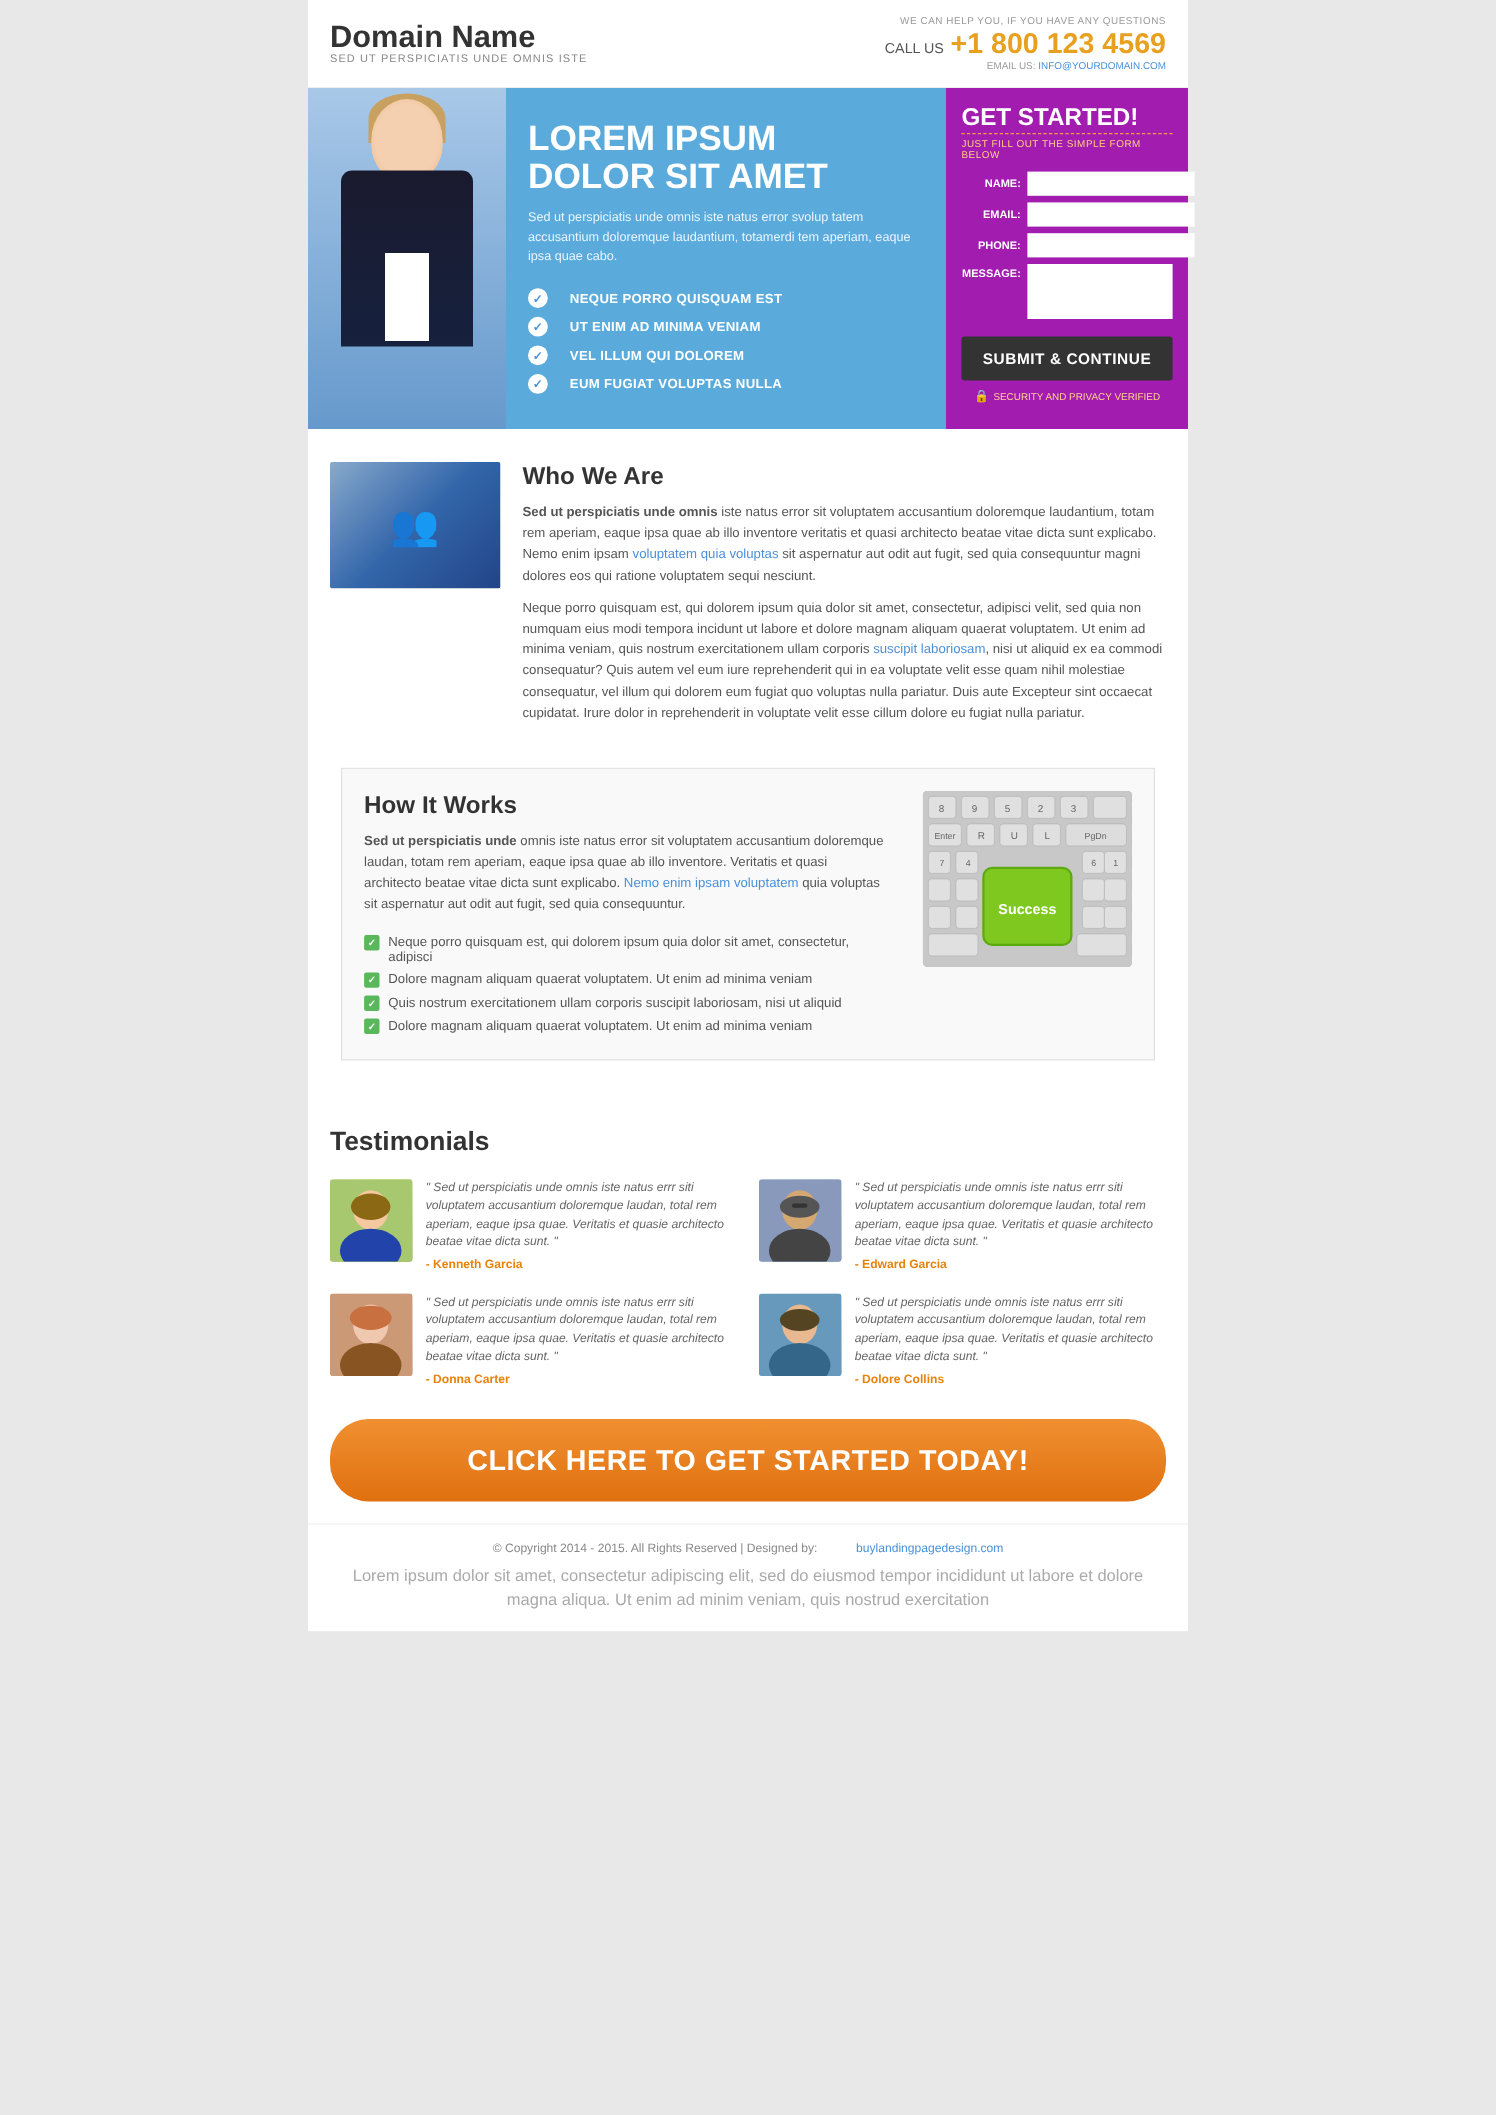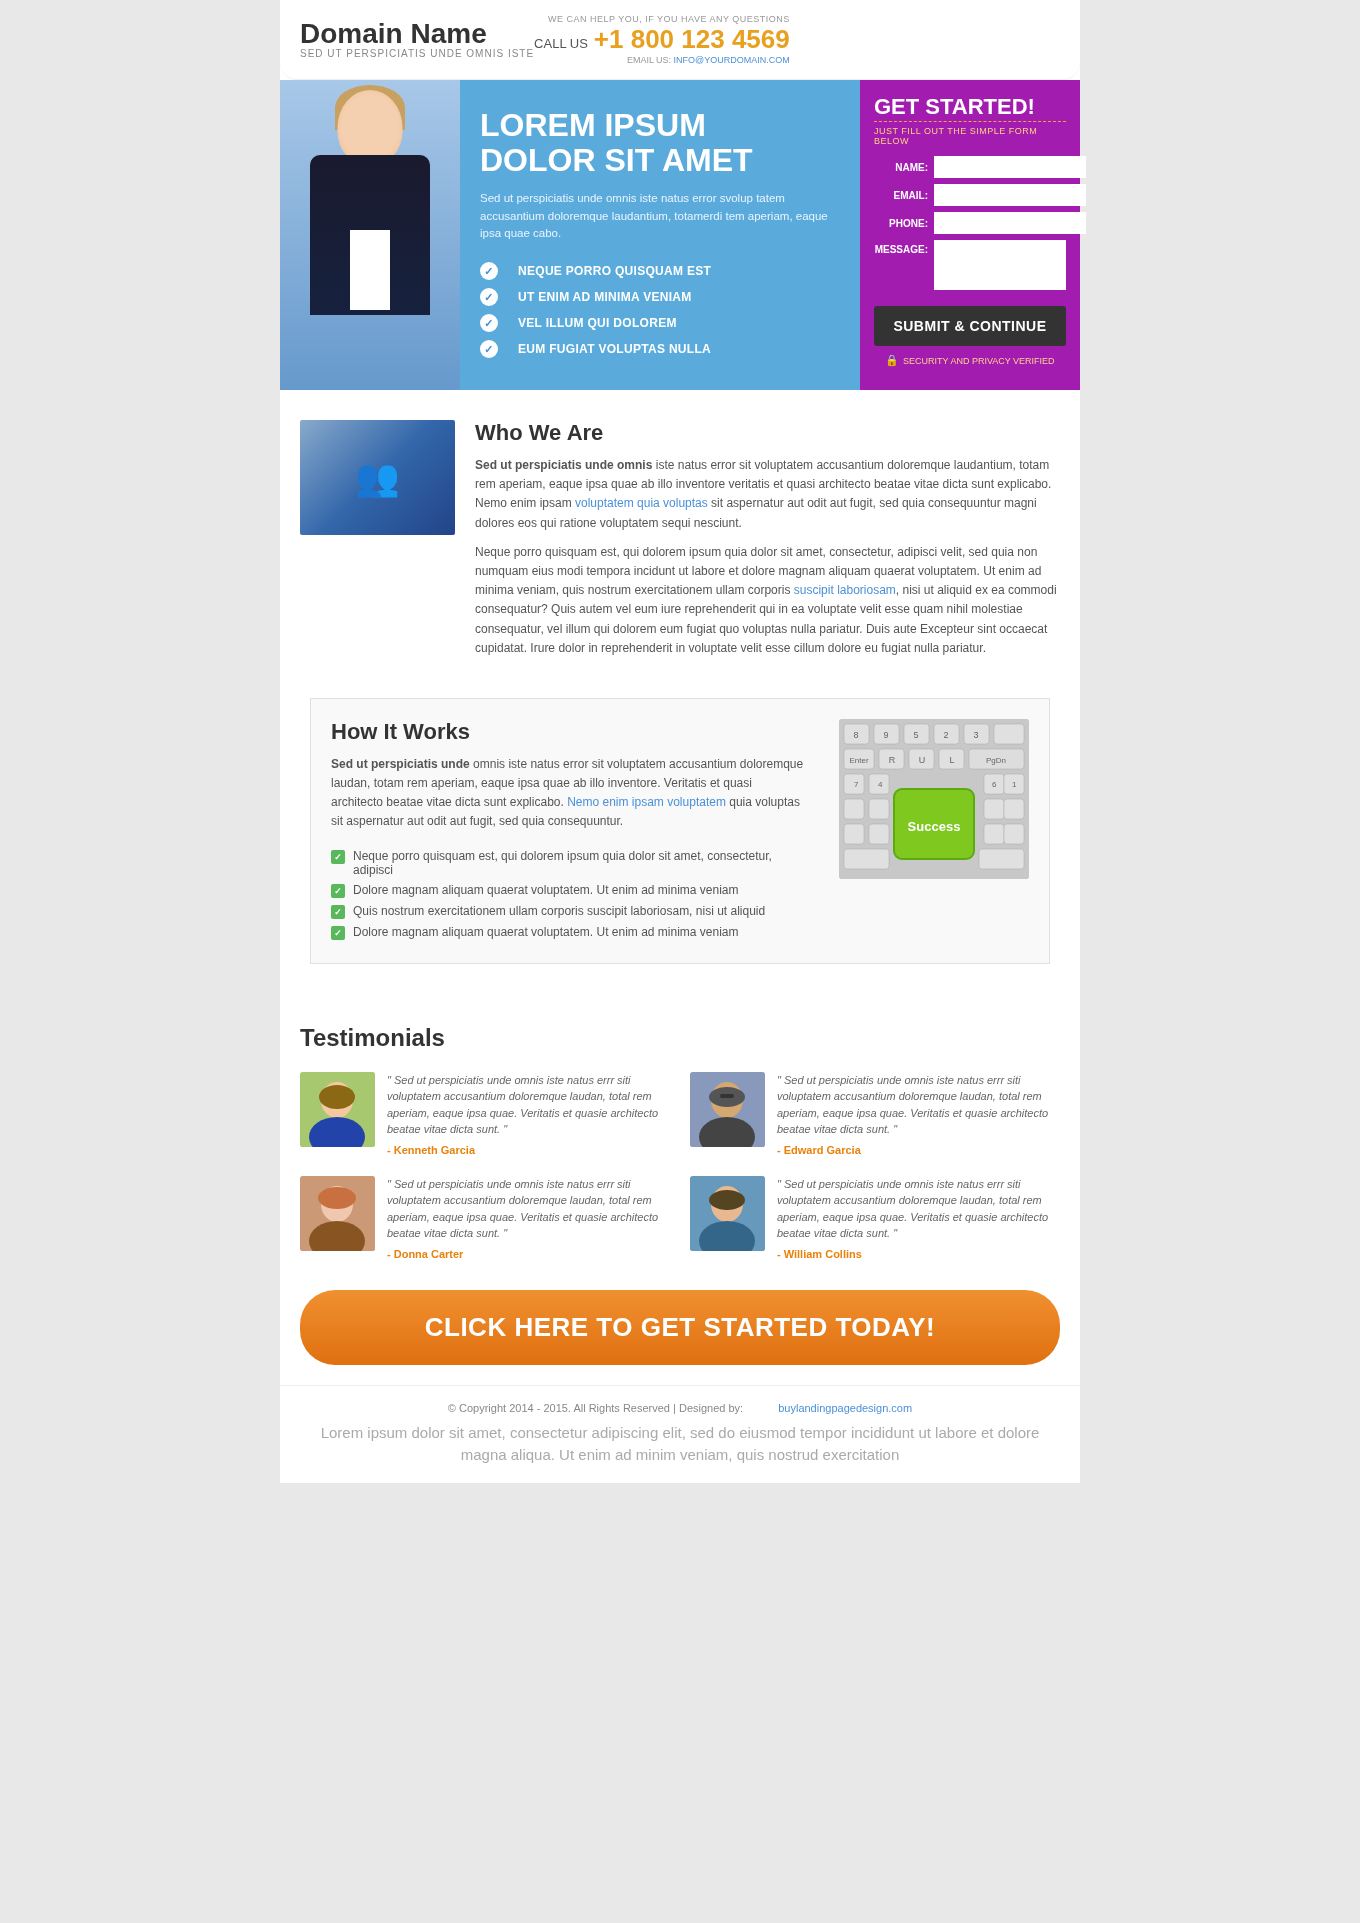--- a/index.html
+++ b/index.html
@@ -2,21 +2,21 @@
 <html><head>
   <meta charset="utf-8">
   <style>
     * { box-sizing: border-box; margin: 0; padding: 0; }
     body { font-family: Arial, sans-serif; background: #e8e8e8; color: #333; font-size: 13px; }
     a { color: #4a90d9; text-decoration: none; }
 
     .page-wrapper { max-width: 800px; margin: 0 auto; background: #fff; }
 
     
-    .header { padding: 14px 20px; display: flex; align-items: center; border-bottom: 1px solid #eee; border-radius: 17px; }
+    .header { padding: 14px 20px; display: flex; justify-content: space-between; align-items: center; border-bottom: 1px solid #eee; }
     .header-left .domain-name { font-size: 28px; font-weight: bold; color: #333; line-height: 1; }
     .header-left .tagline { font-size: 10px; color: #888; letter-spacing: 1px; text-transform: uppercase; }
     .header-right { text-align: right; }
     .header-right .can-help { font-size: 9px; color: #999; text-transform: uppercase; letter-spacing: 0.5px; }
     .header-right .phone-number { font-size: 26px; font-weight: bold; color: #e8a020; }
     .header-right .email-line { font-size: 9px; color: #999; text-transform: uppercase; }
     .header-right .email-line a { color: #4a90d9; }
 
     
     .hero { display: flex; background: #5aabdc; min-height: 310px; }
@@ -342,21 +342,21 @@
         <div class="testimonial-img" style="background: linear-gradient(160deg, #c8e0e8 0%, #5588aa 100%); display:flex; align-items:center; justify-content:center;">
           <svg width="75" height="75" viewBox="0 0 75 75">
             <rect width="75" height="75" fill="#6699bb"></rect>
             <ellipse cx="37" cy="28" rx="16" ry="18" fill="#e8b890"></ellipse>
             <ellipse cx="37" cy="24" rx="18" ry="10" fill="#554422"></ellipse>
             <ellipse cx="37" cy="65" rx="28" ry="20" fill="#336688"></ellipse>
           </svg>
         </div>
         <div class="testimonial-text">
           <p class="testimonial-quote">" Sed ut perspiciatis unde omnis iste natus errr siti voluptatem accusantium doloremque laudan, total rem aperiam, eaque ipsa quae. Veritatis et quasie architecto beatae vitae dicta sunt. "</p>
-          <p class="testimonial-name">- William Collins</p>
+          <p class="testimonial-name">- Dolore Collins</p>
         </div>
       </div>
 
     </div>
   </div>
 
   <div class="cta-section">
     <a href="#" class="cta-button">CLICK HERE TO GET STARTED TODAY!</a>
   </div>
 

